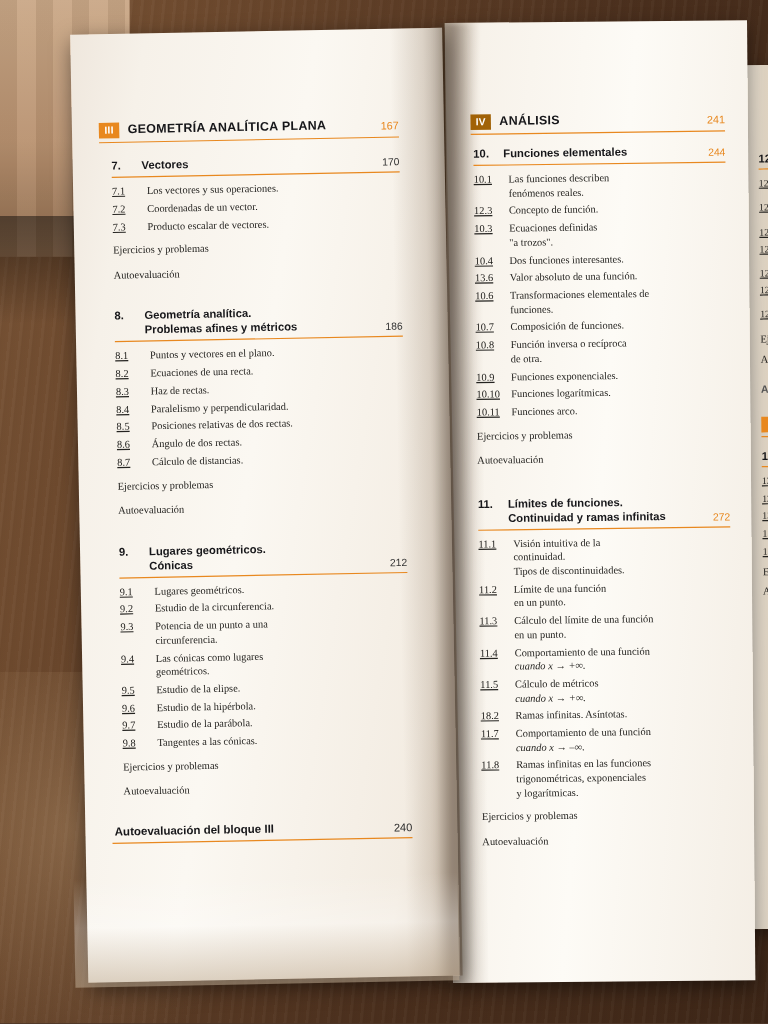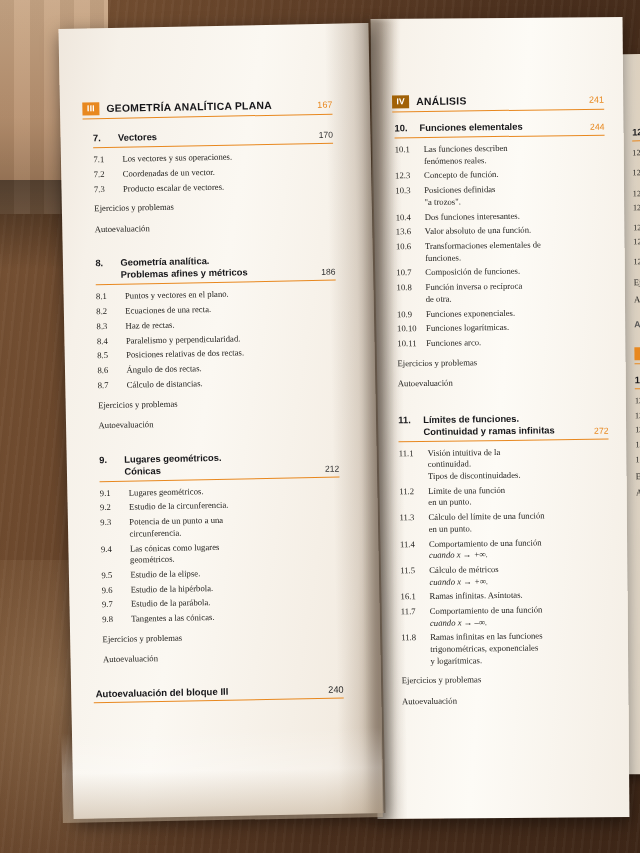--- a/index.html
+++ b/index.html
@@ -227,20 +227,21 @@
     display: flex;
     gap: 7px;
     font-size: 8.7px;
     line-height: 11.6px;
     margin-bottom: 3.2px;
     color: #242320;
   }
   .entry-num {
     flex: 0 0 22px;
     font-family: "Liberation Serif", serif;
+    text-decoration: underline;
   }
   .entry-text { flex: 1; }
   .entry-text .l2 { display: block; }
   .extra {
     font-size: 8.7px;
     line-height: 11.6px;
     margin: 8px 0 0 10px;
     color: #242320;
   }
   .extra.sp { margin-top: 9px; }
@@ -461,21 +462,21 @@
               <span class="l2">fenómenos reales.</span>
             </span>
           </div>
           <div class="entry">
             <span class="entry-num">12.3</span>
             <span class="entry-text">Concepto de función.</span>
           </div>
           <div class="entry">
             <span class="entry-num">10.3</span>
             <span class="entry-text">
-              <span>Posiciones definidas</span>
+              <span>Ecuaciones definidas</span>
               <span class="l2">"a trozos".</span>
             </span>
           </div>
           <div class="entry">
             <span class="entry-num">10.4</span>
             <span class="entry-text">Dos funciones interesantes.</span>
           </div>
           <div class="entry">
             <span class="entry-num">13.6</span>
             <span class="entry-text">Valor absoluto de una función.</span>
@@ -556,21 +557,21 @@
             </span>
           </div>
           <div class="entry">
             <span class="entry-num">11.5</span>
             <span class="entry-text">
               <span>Cálculo de métricos</span>
               <span class="l2 mathitalic">cuando x → +∞.</span>
             </span>
           </div>
           <div class="entry">
-            <span class="entry-num">16.1</span>
+            <span class="entry-num">18.2</span>
             <span class="entry-text">Ramas infinitas. Asíntotas.</span>
           </div>
           <div class="entry">
             <span class="entry-num">11.7</span>
             <span class="entry-text">
               <span>Comportamiento de una función</span>
               <span class="l2 mathitalic">cuando x → –∞.</span>
             </span>
           </div>
           <div class="entry">

